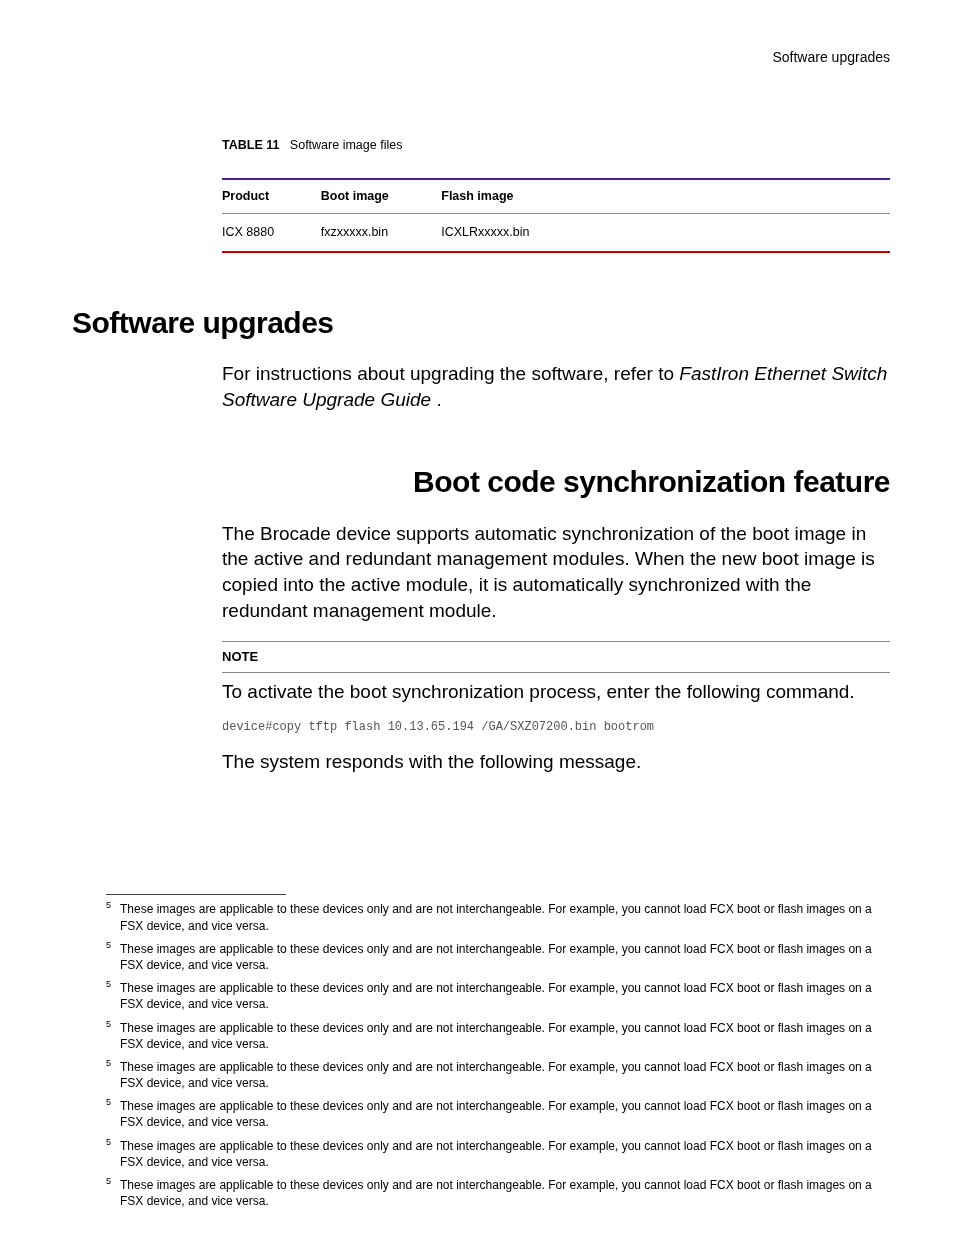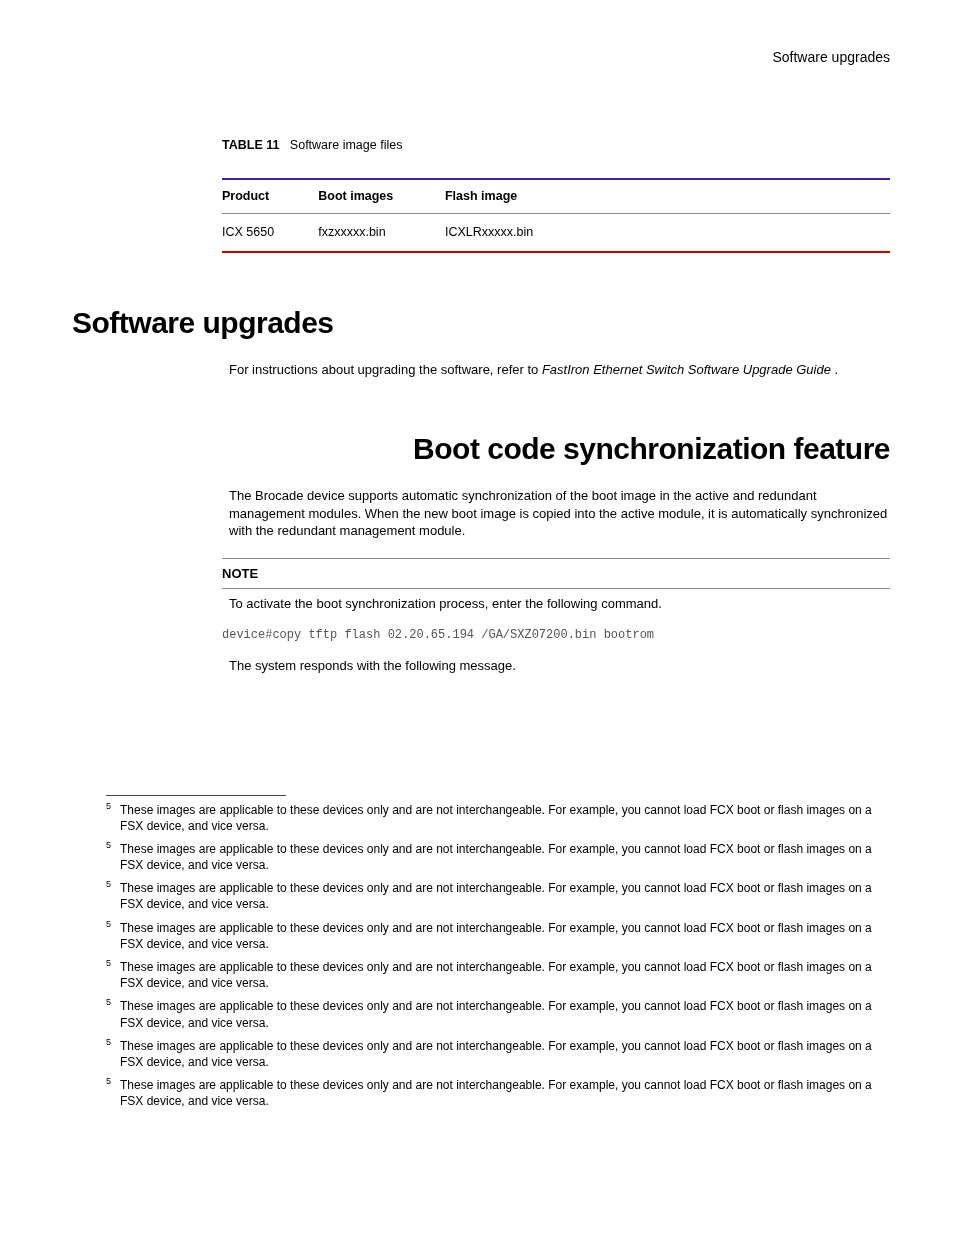--- a/index.html
+++ b/index.html
@@ -53,22 +53,22 @@
     font-weight: 700;
     font-size: 30px;
     margin: 50px 0 18px 0;
     letter-spacing: -0.5px;
   }
   h1.sec.tight {
     font-size: 30px;
     text-align: right;
   }
   .body-p {
-    font-size: 13px;
-    margin: 6px 0 14px 7px;
+    font-size: 19px;
+    margin: 6px 0 14px 0;
   }
   .italic {
     font-style: italic;
   }
   .rule {
     border: none;
     border-top: 1px solid #888;
     margin: 18px 0 6px 0;
   }
   .note-label {
@@ -119,28 +119,28 @@
 
 <div class="content-indent">
   <div class="table-caption">
     <b>TABLE 11</b>
     &nbsp;&nbsp;<span>Software image files</span>
   </div>
   <table class="data">
     <thead>
       <tr>
         <th>Product</th>
-        <th>Boot images</th>
+        <th>Boot image</th>
         <th>Flash image</th>
         <th style="width:45%"></th>
       </tr>
     </thead>
     <tbody>
       <tr>
-        <td>ICX 5650</td>
+        <td>ICX 8880</td>
         <td>fxzxxxxx.bin</td>
         <td>ICXLRxxxxx.bin</td>
         <td></td>
       </tr>
     </tbody>
   </table>
 </div>
 
 <h1 class="sec">Software upgrades</h1>
 <div class="content-indent">
@@ -151,21 +151,21 @@
 
 <h1 class="sec tight">Boot code synchronization feature</h1>
 <div class="content-indent">
   <p class="body-p">The Brocade device supports automatic synchronization of the boot image in the active and redundant management modules. When the new boot image is copied into the active module, it is automatically synchronized with the redundant management module.</p>
 
   <hr class="rule">
   <div class="note-label">NOTE</div>
   <hr class="rule" style="margin-top:6px">
 
   <p class="body-p">To activate the boot synchronization process, enter the following command.</p>
-  <pre class="code">device#copy tftp flash 02.20.65.194 /GA/SXZ07200.bin bootrom</pre>
+  <pre class="code">device#copy tftp flash 10.13.65.194 /GA/SXZ07200.bin bootrom</pre>
   <p class="body-p">The system responds with the following message.</p>
 </div>
 
 <div class="fn-sep-wrap">
   <div class="fn-sep"></div>
   <div class="footnotes">
     <div class="fn">
         <span class="fn-num">5</span>
         <span class="fn-text">These images are applicable to these devices only and are not interchangeable. For example, you cannot load FCX boot or flash images on a FSX device, and vice versa.</span>
       </div>

